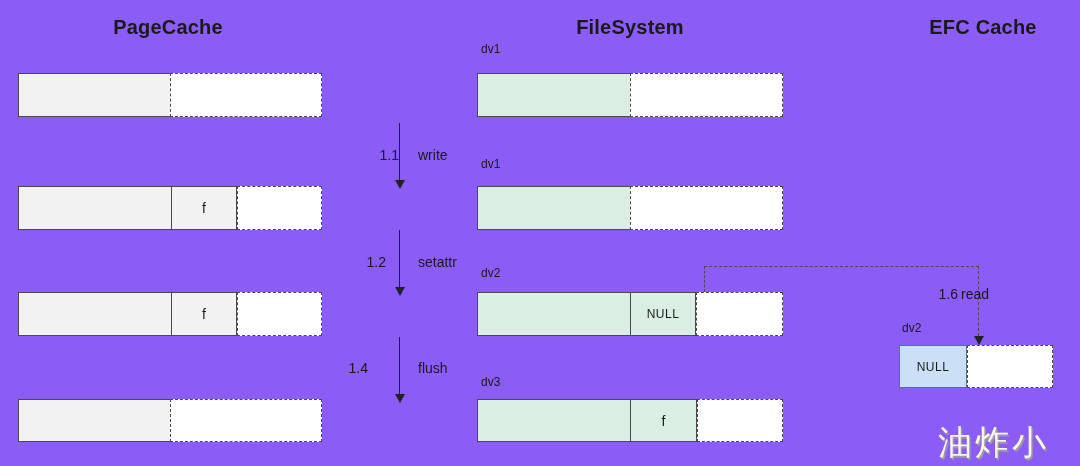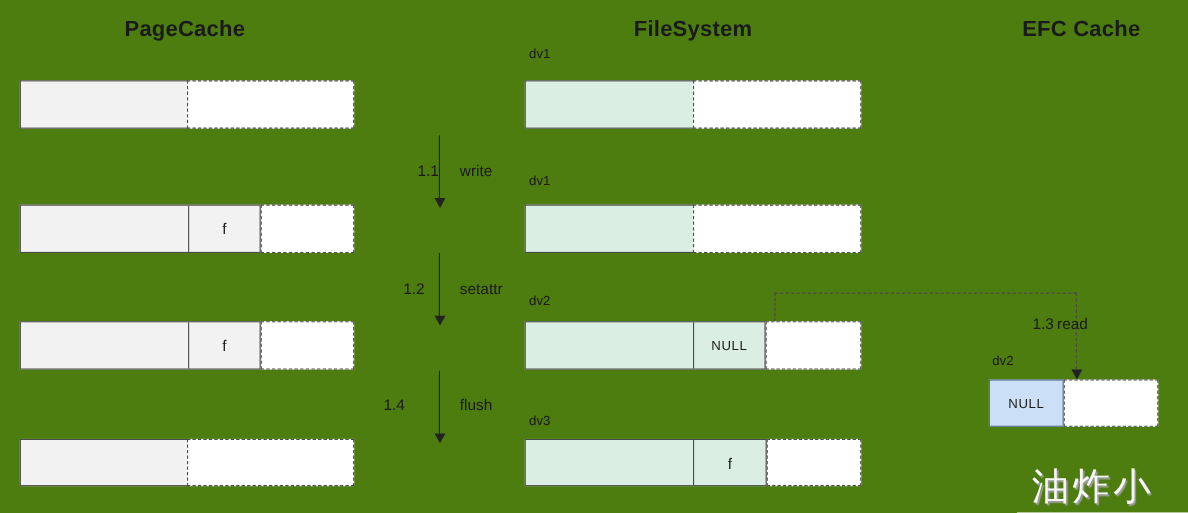--- a/index.html
+++ b/index.html
@@ -1,17 +1,17 @@
 <!DOCTYPE html>
 <html><head>
 <meta charset="utf-8">
 <style>
   html,body{margin:0;padding:0;background:#fff;}
   .canvas{
-    position:relative;width:1080px;height:466px;background:#4d7c0f;overflow:hidden;
+    position:relative;width:1080px;height:466px;background:#8b5cf6;overflow:hidden;
     font-family:"Liberation Sans","DejaVu Sans",sans-serif;color:var(--text,#1a1a1a);
   }
   .title{position:absolute;text-align:center;font-size:20px;font-weight:700;letter-spacing:.2px;}
   .box{position:absolute;box-sizing:border-box;border:1.5px solid var(--box-border,#4a4a4a);}
   .gray{background:var(--gray-fill,#f2f2f2);}
   .green{background:var(--green-fill,#dbeee4);}
   .blue{background:var(--blue-fill,#cbe0f6);border-color:var(--blue-border,#54718f);
         display:flex;align-items:center;justify-content:center;font-size:12px;letter-spacing:.5px;}
   .no-r{border-right:none;}
   .dash{position:absolute;box-sizing:border-box;border:1.5px dashed var(--box-border,#4a4a4a);background:#fff;}
@@ -85,21 +85,21 @@
 
   <div class="vline" style="left:399px;top:337px;height:57px"></div>
   <div class="ahead" style="left:395px;top:394px"></div>
   <div class="stepnum" style="left:332px;top:360px;width:36px">1.4</div>
   <div class="steptext" style="left:418px;top:360px">flush</div>
 
   <div class="dashv" style="left:704px;top:266px;height:26px"></div>
   <div class="dashh" style="left:704px;top:266px;width:275px"></div>
   <div class="dashv" style="left:978px;top:266px;height:70px"></div>
   <div class="ahead" style="left:974px;top:336px"></div>
-  <div class="stepnum" style="left:920px;top:286px;width:38px">1.3</div>
+  <div class="stepnum" style="left:920px;top:286px;width:38px">1.6</div>
   <div class="steptext" style="left:961px;top:286px">read</div>
 
   <div class="flabel" style="left:902px;top:321px">dv2</div>
   <div class="dash" style="left:967px;top:345px;width:86px;height:43px"></div>
   <div class="box blue" style="left:899px;top:345px;width:68px;height:43px">
     <span>NULL</span>
   </div>
 
   <div class="watermark" style="left:938px;top:420px">油炸小波</div>
 

